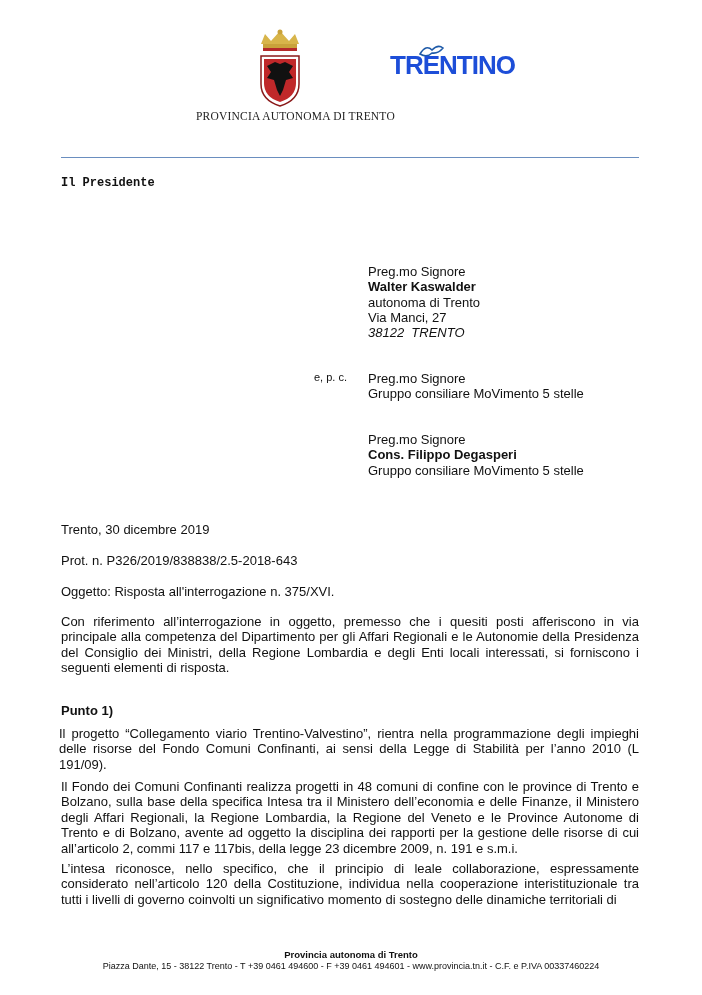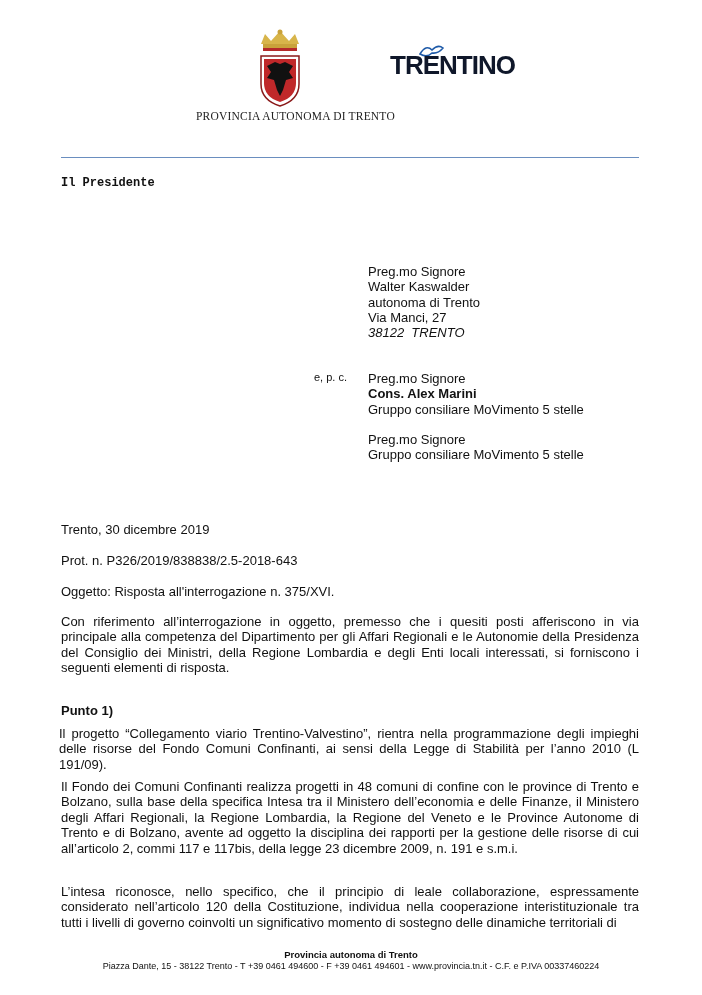--- a/index.html
+++ b/index.html
@@ -1,21 +1,21 @@
 <!DOCTYPE html>
 <html><head>
 <meta charset="utf-8">
 <style>
   html, body { margin: 0; padding: 0; background: #ffffff; }
   body { width: 702px; height: 995px; position: relative; overflow: hidden;
          font-family: "Liberation Sans", sans-serif; color: #111; }
   .abs { position: absolute; }
   .logo-coat { left: 255px; top: 28px; width: 50px; height: 80px; }
   .logo-caption { left: 196px; top: 110px; font-family: "Liberation Serif", serif; font-size: 11.5px; letter-spacing: 0.2px; color: #222; white-space: nowrap; }
-  .logo-trentino { left: 390px; top: 50px; font-family: "Liberation Sans", sans-serif; font-weight: bold; font-size: 26px; color: #0f172a; letter-spacing: -1px; }
+  .logo-trentino { left: 390px; top: 50px; font-family: "Liberation Sans", sans-serif; font-weight: bold; font-size: 26px; color: #1d4ed8; letter-spacing: -1px; }
   .logo-butterfly { left: 418px; top: 44px; width: 26px; height: 16px; }
   .header-rule { left: 61px; top: 157px; width: 578px; height: 0; border-top: 1.5px solid #6a8ebf; }
   .sender { left: 61px; top: 176px; font-size: 12px; font-weight: bold; font-family: Liberation Mono, monospace; }
   .addr { left: 368px; font-size: 13px; line-height: 15.3px; }
   .epc { left: 314px; top: 371px; font-size: 11px; }
   .line { left: 61px; font-size: 13px; white-space: nowrap; }
   .para { left: 61px; width: 578px; font-size: 13px; line-height: 15.4px; text-align: justify; }
   .para-sm { left: 59px; width: 580px; font-size: 13px; line-height: 15.4px; text-align: justify; }
   .point { left: 61px; top: 703px; font-size: 13px; font-weight: bold; }
   .footer-title { left: 0; width: 702px; top: 949px; text-align: center; font-size: 9.5px; font-weight: bold; }
@@ -43,45 +43,45 @@
   <path d="M2,10 Q8,0 14,6 Q20,0 25,4 Q20,10 14,9 Q9,14 2,10 Z" fill="none" stroke="#1e5aa8" stroke-width="1.6"></path>
 </svg>
 <div class="abs logo-trentino">TRENTINO</div>
 
 <div class="abs header-rule"></div>
 
 <div class="abs sender">Il Presidente</div>
 
 <div class="abs addr" style="top:264px;">
   <div>Preg.mo Signore</div>
-  <div style="font-weight:normal;">Walter Kaswalder</div>
+  <div style="font-weight:bold;">Walter Kaswalder</div>
   <div>autonoma di Trento</div>
   <div>Via Manci, 27</div>
   <div style="white-space:pre;font-style:italic;">38122  TRENTO</div>
 </div>
 
 <div class="abs epc">e, p. c.</div>
 
 <div class="abs addr" style="top:371px;">
   <div>Preg.mo Signore</div>
-  <div style="font-weight:bold;">Cons. Alex Marini</div>
   <div>Gruppo consiliare MoVimento 5 stelle</div>
 </div>
 
 <div class="abs addr" style="top:432px;">
   <div>Preg.mo Signore</div>
+  <div style="font-weight:bold;">Cons. Filippo Degasperi</div>
   <div>Gruppo consiliare MoVimento 5 stelle</div>
 </div>
 
 <div class="abs line" style="top:522px;text-align:center;">Trento, 30 dicembre 2019</div>
 <div class="abs line" style="top:553px;">Prot. n. P326/2019/838838/2.5-2018-643</div>
 <div class="abs line" style="top:584px;">Oggetto: Risposta all'interrogazione n. 375/XVI.</div>
 
 <div class="abs para" style="top:614px;">Con riferimento all’interrogazione in oggetto, premesso che i quesiti posti afferiscono in via principale alla competenza del Dipartimento per gli Affari Regionali e le Autonomie della Presidenza del Consiglio dei Ministri, della Regione Lombardia e degli Enti locali interessati, si forniscono i seguenti elementi di risposta.</div>
 
 <div class="abs point">Punto 1)</div>
 
 <div class="abs para-sm" style="top:726px;">Il progetto “Collegamento viario Trentino-Valvestino”, rientra nella programmazione degli impieghi delle risorse del Fondo Comuni Confinanti, ai sensi della Legge di Stabilità per l’anno 2010 (L 191/09).</div>
 <div class="abs para" style="top:779px;">Il Fondo dei Comuni Confinanti realizza progetti  in 48 comuni di confine con le province di Trento e Bolzano, sulla base della specifica Intesa  tra il Ministero dell’economia e delle Finanze, il Ministero degli Affari Regionali, la Regione Lombardia, la Regione del Veneto e le Province Autonome di Trento e di Bolzano,  avente ad oggetto la disciplina dei rapporti per la gestione delle risorse di cui all’articolo 2, commi 117 e 117bis, della legge 23 dicembre 2009, n. 191 e s.m.i.</div>
-<div class="abs para" style="top:861px;margin-top:23px;">L’intesa riconosce, nello specifico, che il principio di leale collaborazione, espressamente considerato nell’articolo 120 della Costituzione, individua nella cooperazione interistituzionale tra tutti i livelli di governo coinvolti un significativo momento di sostegno delle dinamiche territoriali di</div>
+<div class="abs para" style="top:861px;">L’intesa riconosce, nello specifico, che il principio di leale collaborazione, espressamente considerato nell’articolo 120 della Costituzione, individua nella cooperazione interistituzionale tra tutti i livelli di governo coinvolti un significativo momento di sostegno delle dinamiche territoriali di</div>
 
 <div class="abs footer-title">Provincia autonoma di Trento</div>
 <div class="abs footer-line">Piazza Dante, 15 - 38122 Trento - T +39 0461 494600 - F +39 0461 494601 - www.provincia.tn.it - C.F. e P.IVA 00337460224</div>
 
 </body></html>

